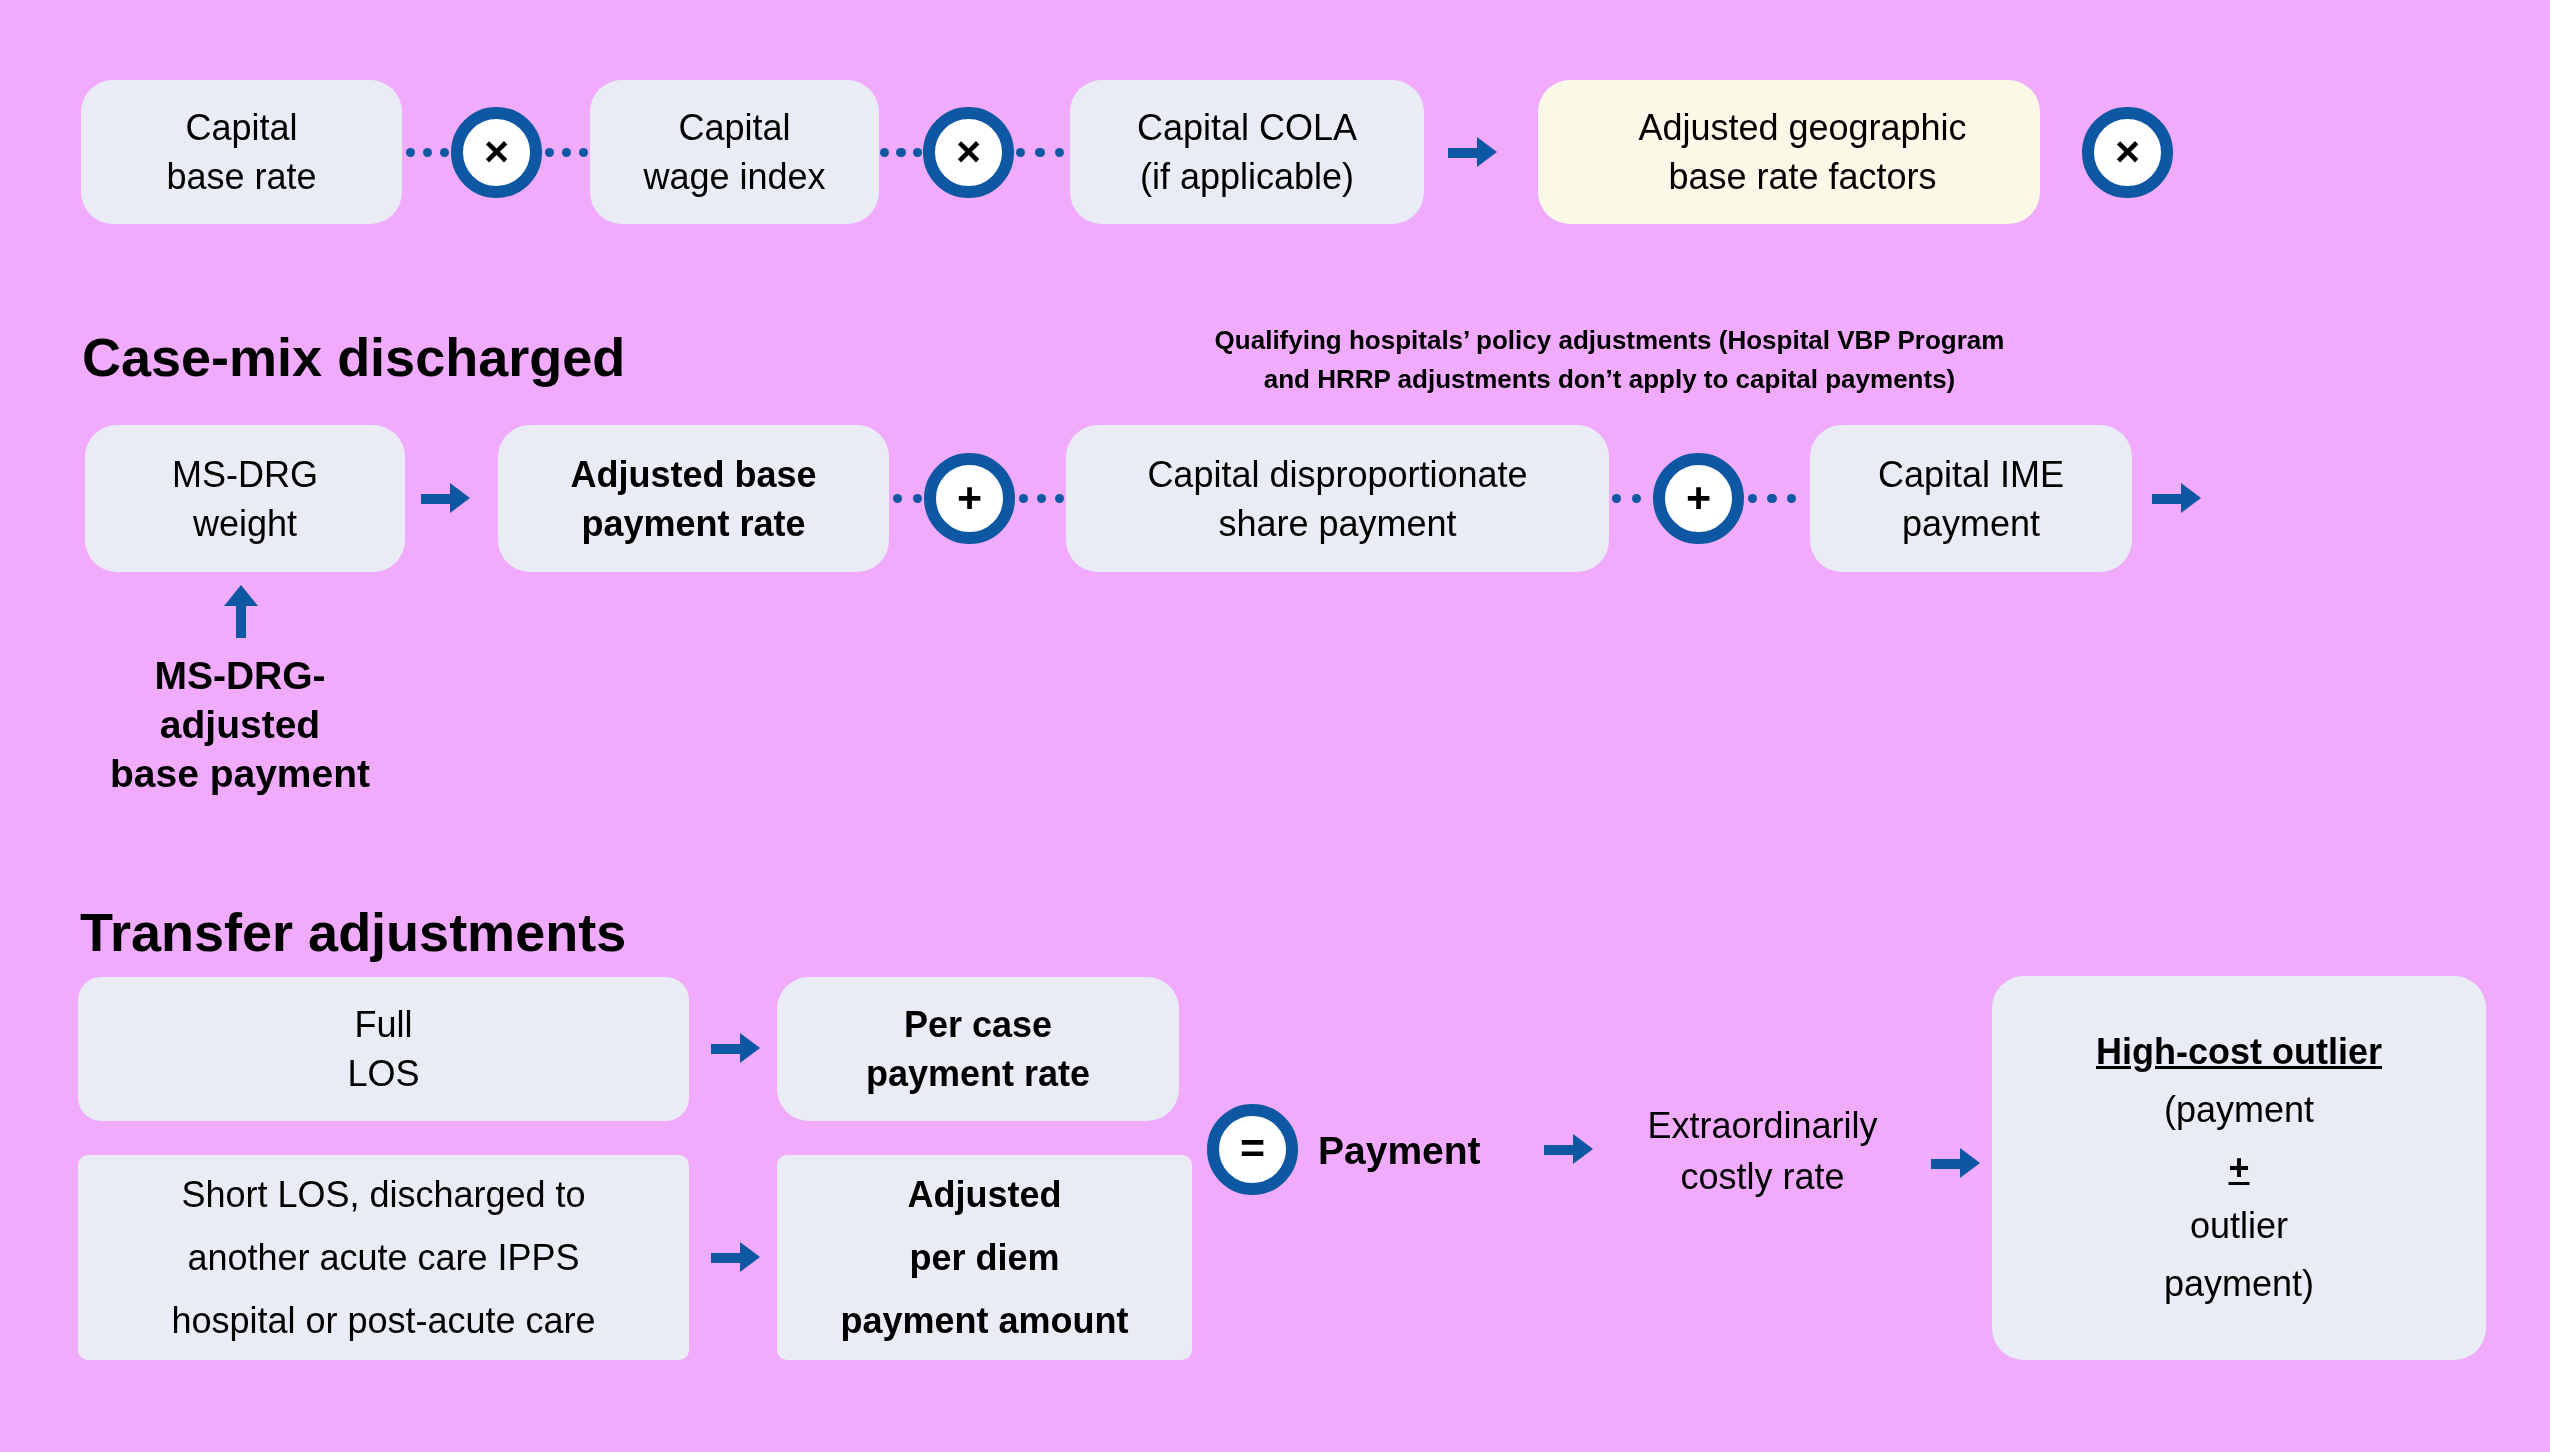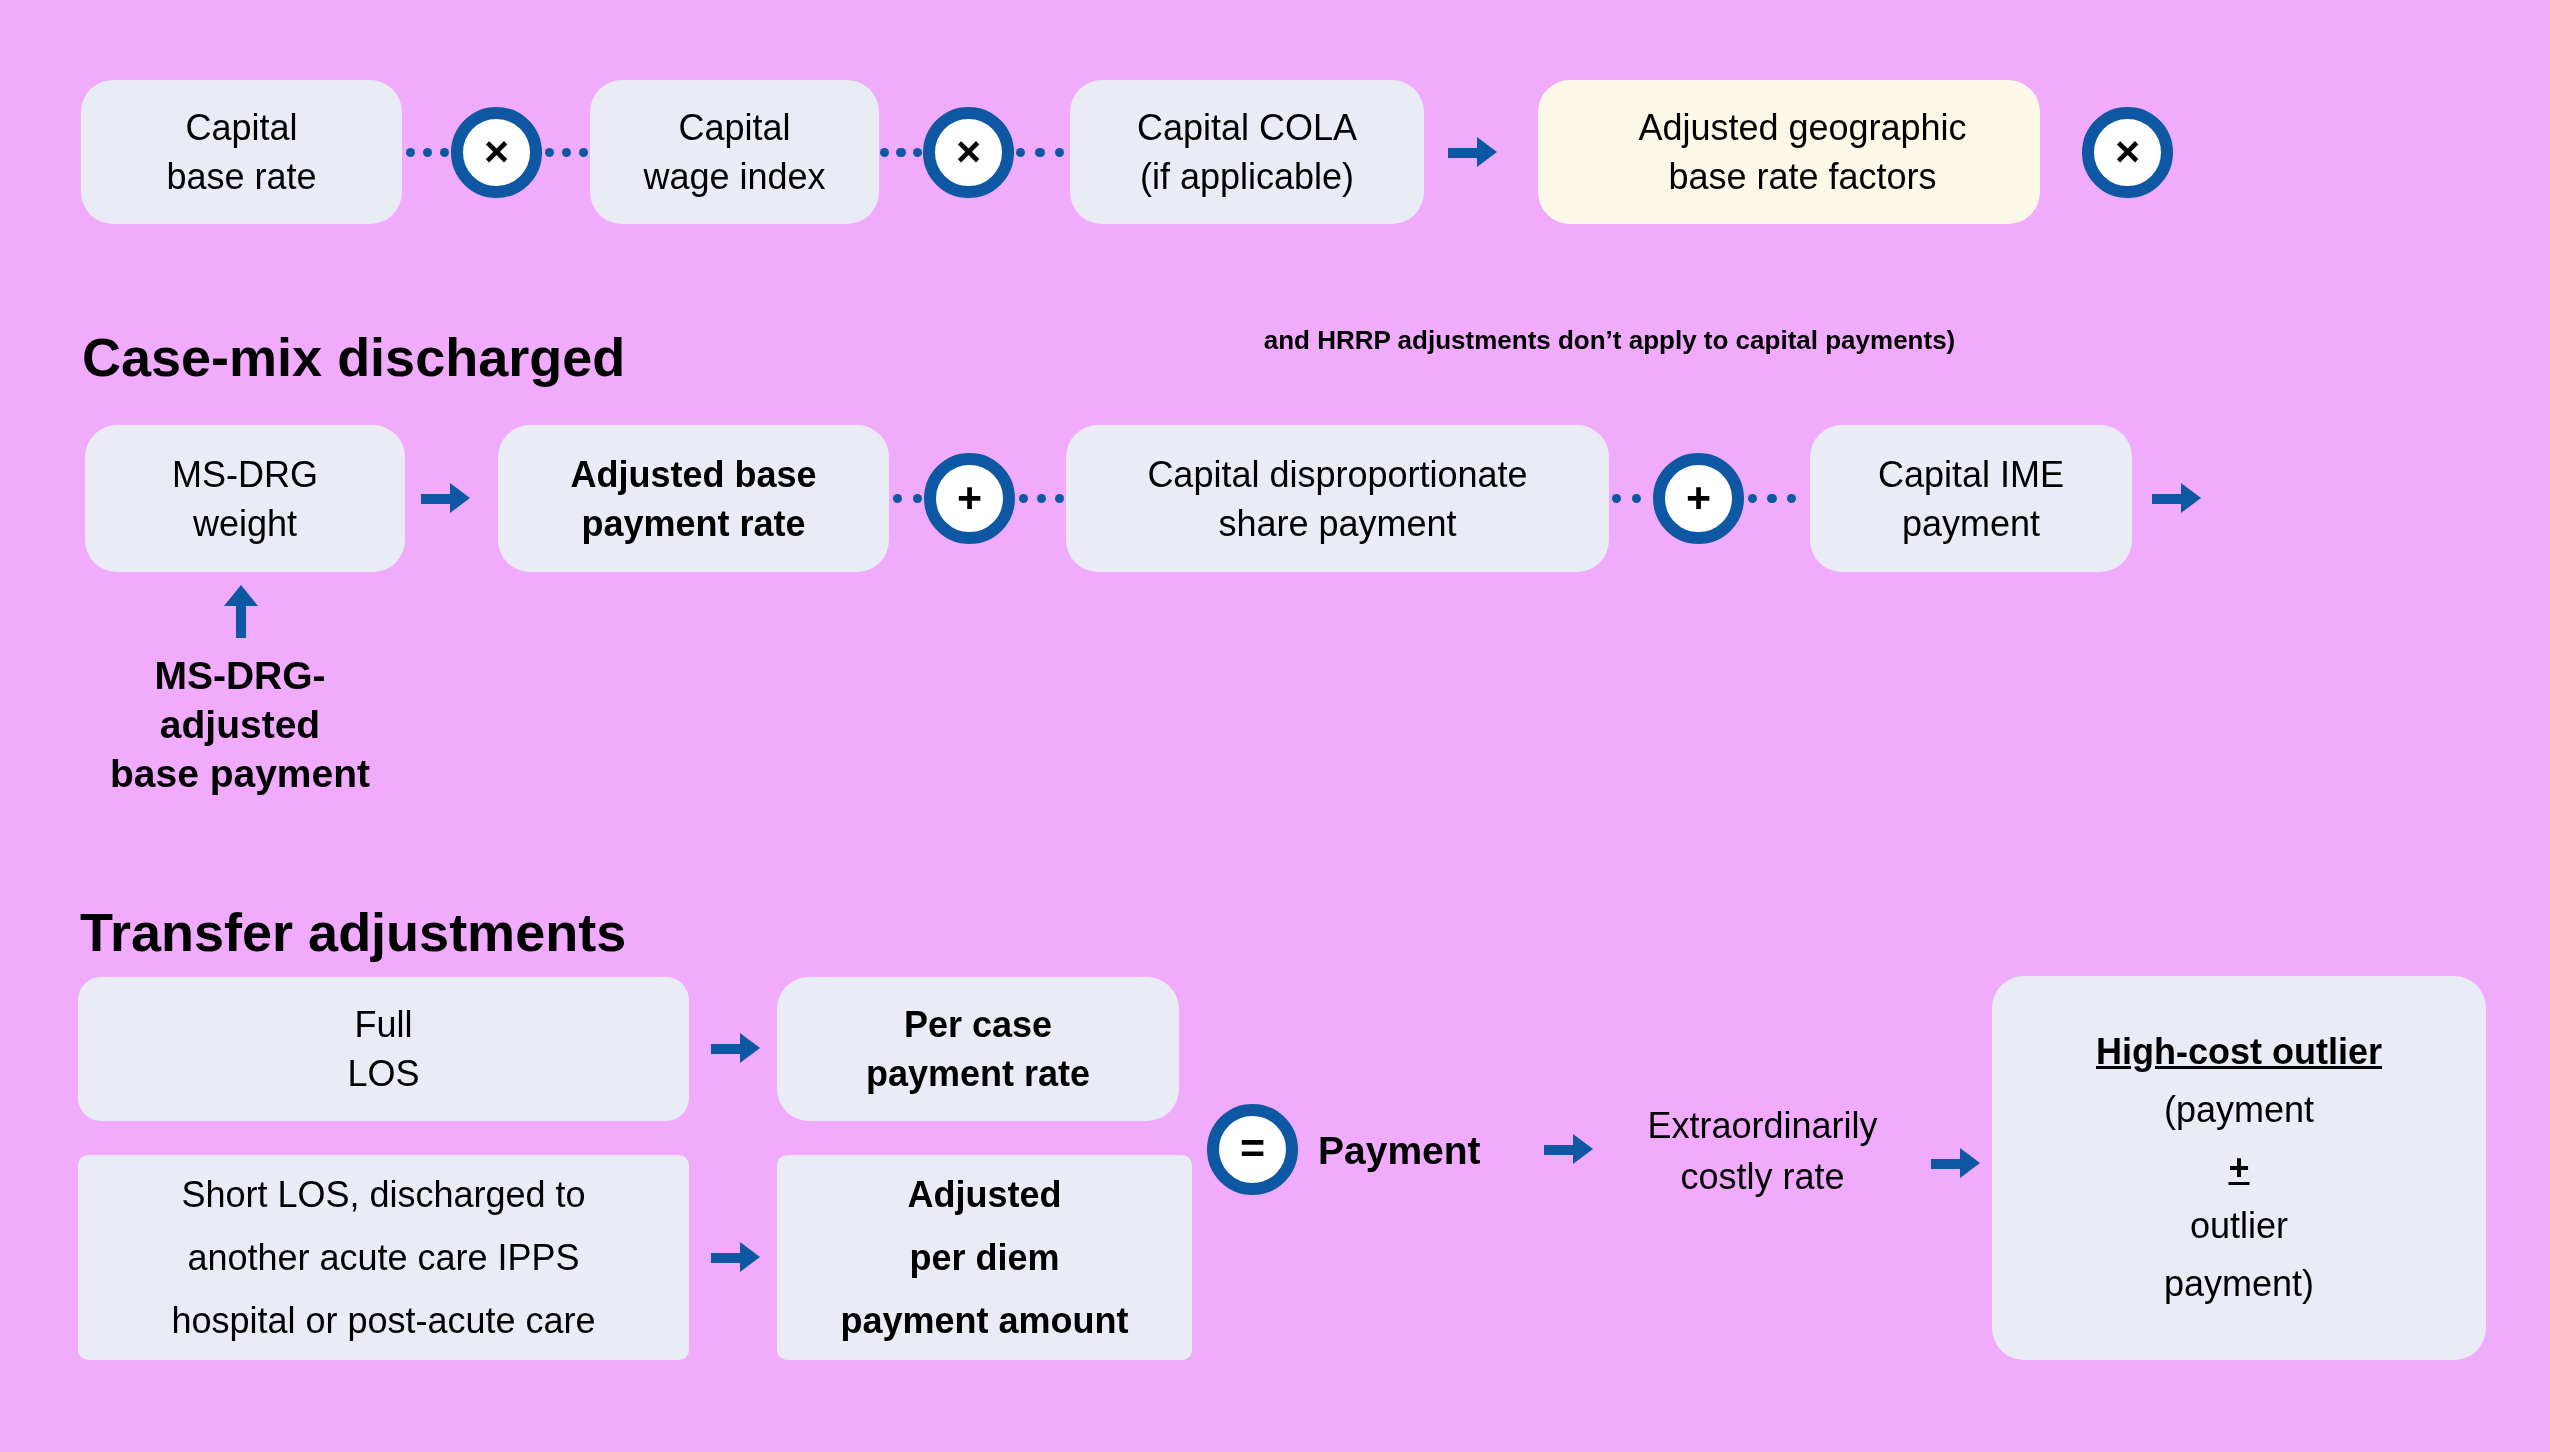--- a/index.html
+++ b/index.html
@@ -120,20 +120,21 @@
     <div class="line">base rate factors</div>
   </div>
 
   <div class="circle" style="left:2082px;top:107px;">
     <span>×</span>
   </div>
 
   <div class="hdg" style="left:82px;top:328px;">Case-mix discharged</div>
 
   <div class="note" style="left:1061px;top:321px;width:1097px;">
+    <div>Qualifying hospitals’ policy adjustments (Hospital VBP Program</div>
     <div>and HRRP adjustments don’t apply to capital payments)</div>
   </div>
 
   <div class="box" style="left:85px;top:425px;width:320px;height:147px;">
     <div class="line">MS-DRG</div>
     <div class="line">weight</div>
   </div>
 
   <div class="ar" style="left:421px;top:483px;"></div>
 

